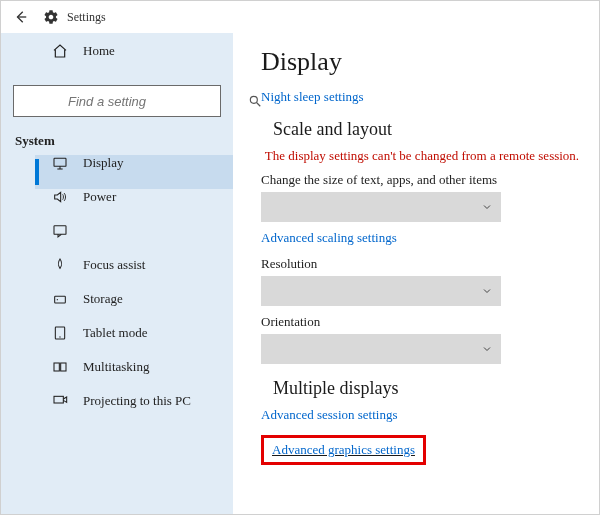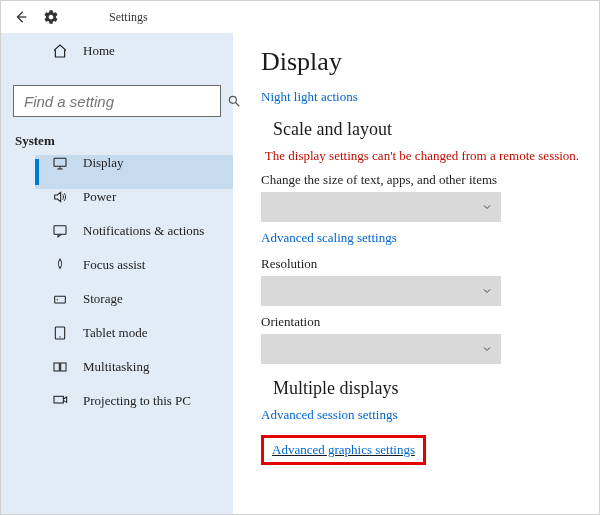--- a/index.html
+++ b/index.html
@@ -39,21 +39,20 @@
     width: 20px;
     height: 20px;
     display: flex;
     align-items: center;
     justify-content: center;
     margin: 0 6px;
   }
   .titlebar .title {
     font-size: 12px;
     color: #333;
-    margin-left: 42px;
   }
   .body {
     flex: 1;
     display: flex;
     min-height: 0;
   }
   .sidebar {
     width: 232px;
     background: #e1ecf6;
     display: flex;
@@ -85,24 +84,25 @@
     border: 1px solid #6a6a6a;
     background: #fff;
     display: flex;
     align-items: center;
     padding: 0 6px 0 8px;
   }
   .searchbox input {
     flex: 1;
     border: none;
     outline: none;
-    font-size: 15px;
+    font-size: 13px;
     font-style: italic;
     color: #4c1d95;
     background: transparent;
+    margin-left: 44px;
   }
   .searchbox .sicon {
     color: #5a5a5a;
   }
   .section-header {
     padding: 4px 14px 6px 14px;
     font-weight: 600;
     font-size: 13px;
     color: #222;
   }
@@ -241,21 +241,20 @@
         <span class="label">Power</span>
       </div>
 
       <div class="nav-item">
         <span class="ico">
           <svg width="16" height="16" viewBox="0 0 24 24">
               <rect x="3" y="4" width="18" height="13" rx="1" fill="none" stroke="#222" stroke-width="1.6"></rect>
               <path d="M9 17 L9 21 L14 17" fill="none" stroke="#222" stroke-width="1.6"></path>
             </svg>
         </span>
-        <span class="label">Notifications &amp; actions</span>
       </div>
 
       <div class="nav-item">
         <span class="ico">
           <svg width="16" height="16" viewBox="0 0 24 24">
               <path d="M12 3c-3 4-3 10 0 14 3-4 3-10 0-14z" fill="none" stroke="#222" stroke-width="1.6"></path>
             </svg>
         </span>
         <span class="label">Focus assist</span>
       </div>
@@ -301,21 +300,21 @@
         <span class="label">Projecting to this PC</span>
       </div>
 
 
     </div>
 
     <div class="content">
 
       <h1>Display</h1>
 
-      <div class="link">Night light actions</div>
+      <div class="link">Night sleep settings</div>
 
       <h2>Scale and layout</h2>
 
       <div class="err">The display settings can't be changed from a remote session.</div>
 
       <div class="plain">Change the size of text, apps, and other items</div>
       <div class="dropdown">
         <span class="chev">
           <svg width="12" height="12" viewBox="0 0 24 24">
               <path d="M6 9l6 6 6-6" fill="none" stroke="#444" stroke-width="2"></path>

